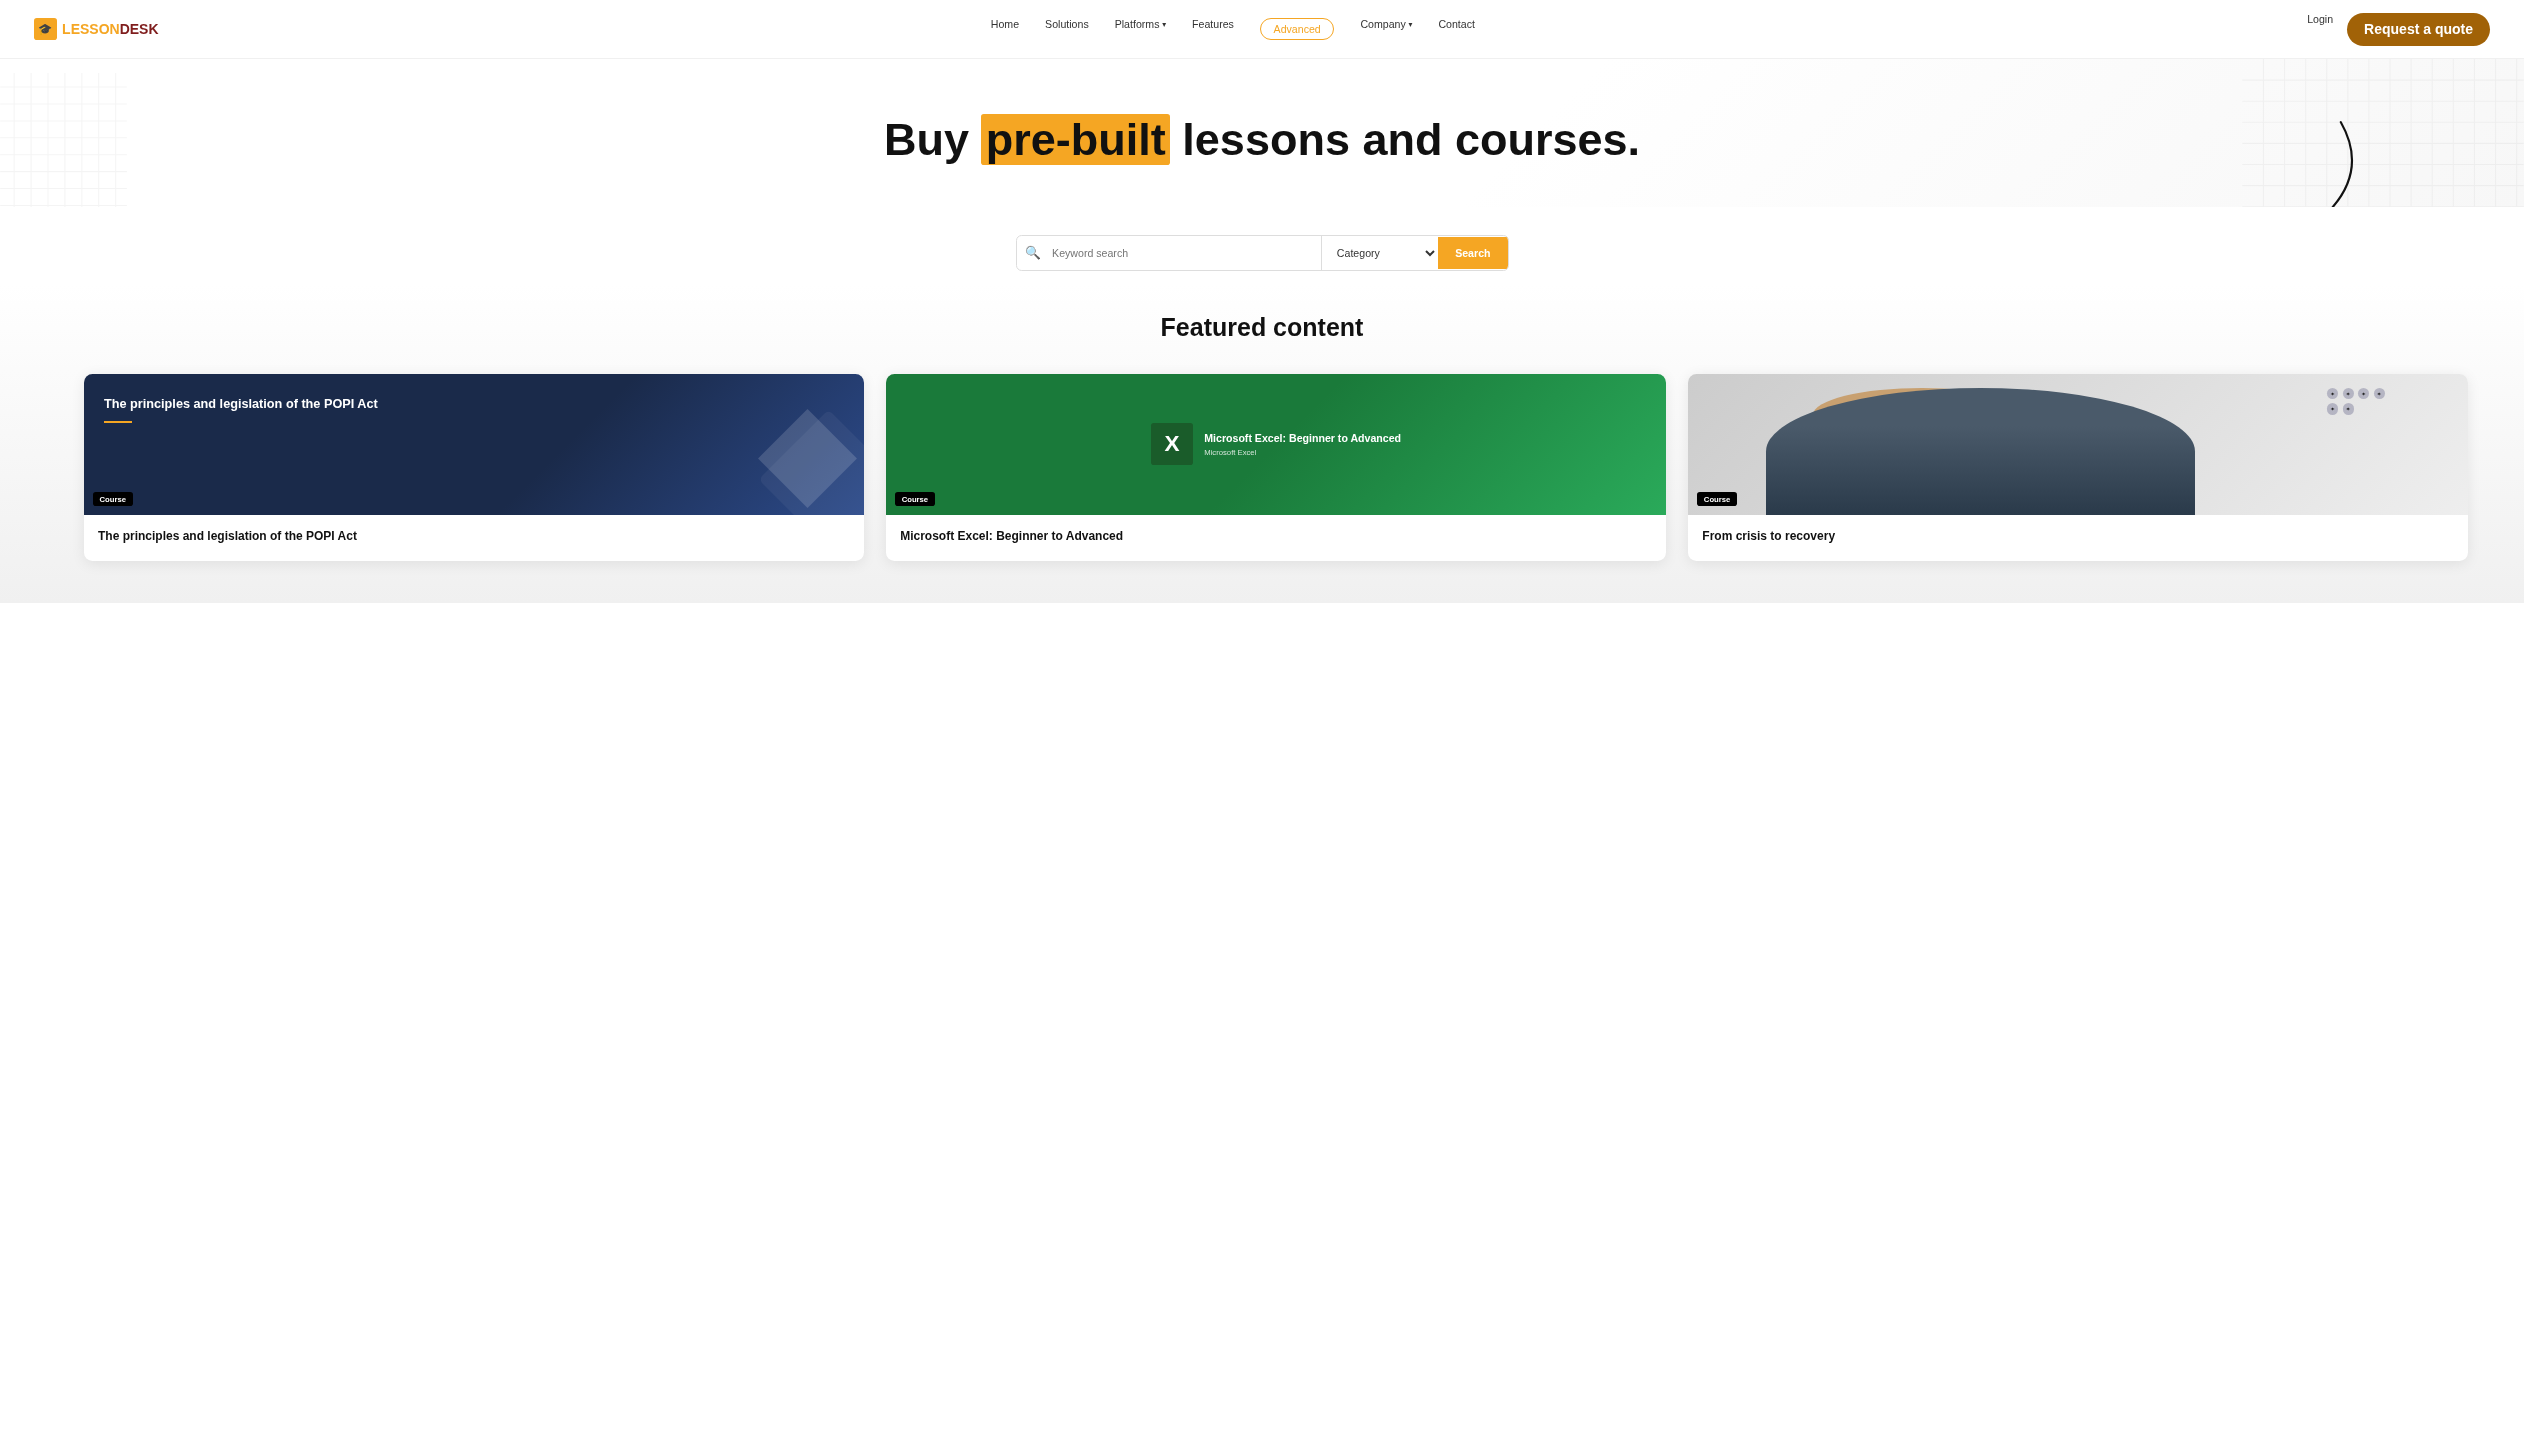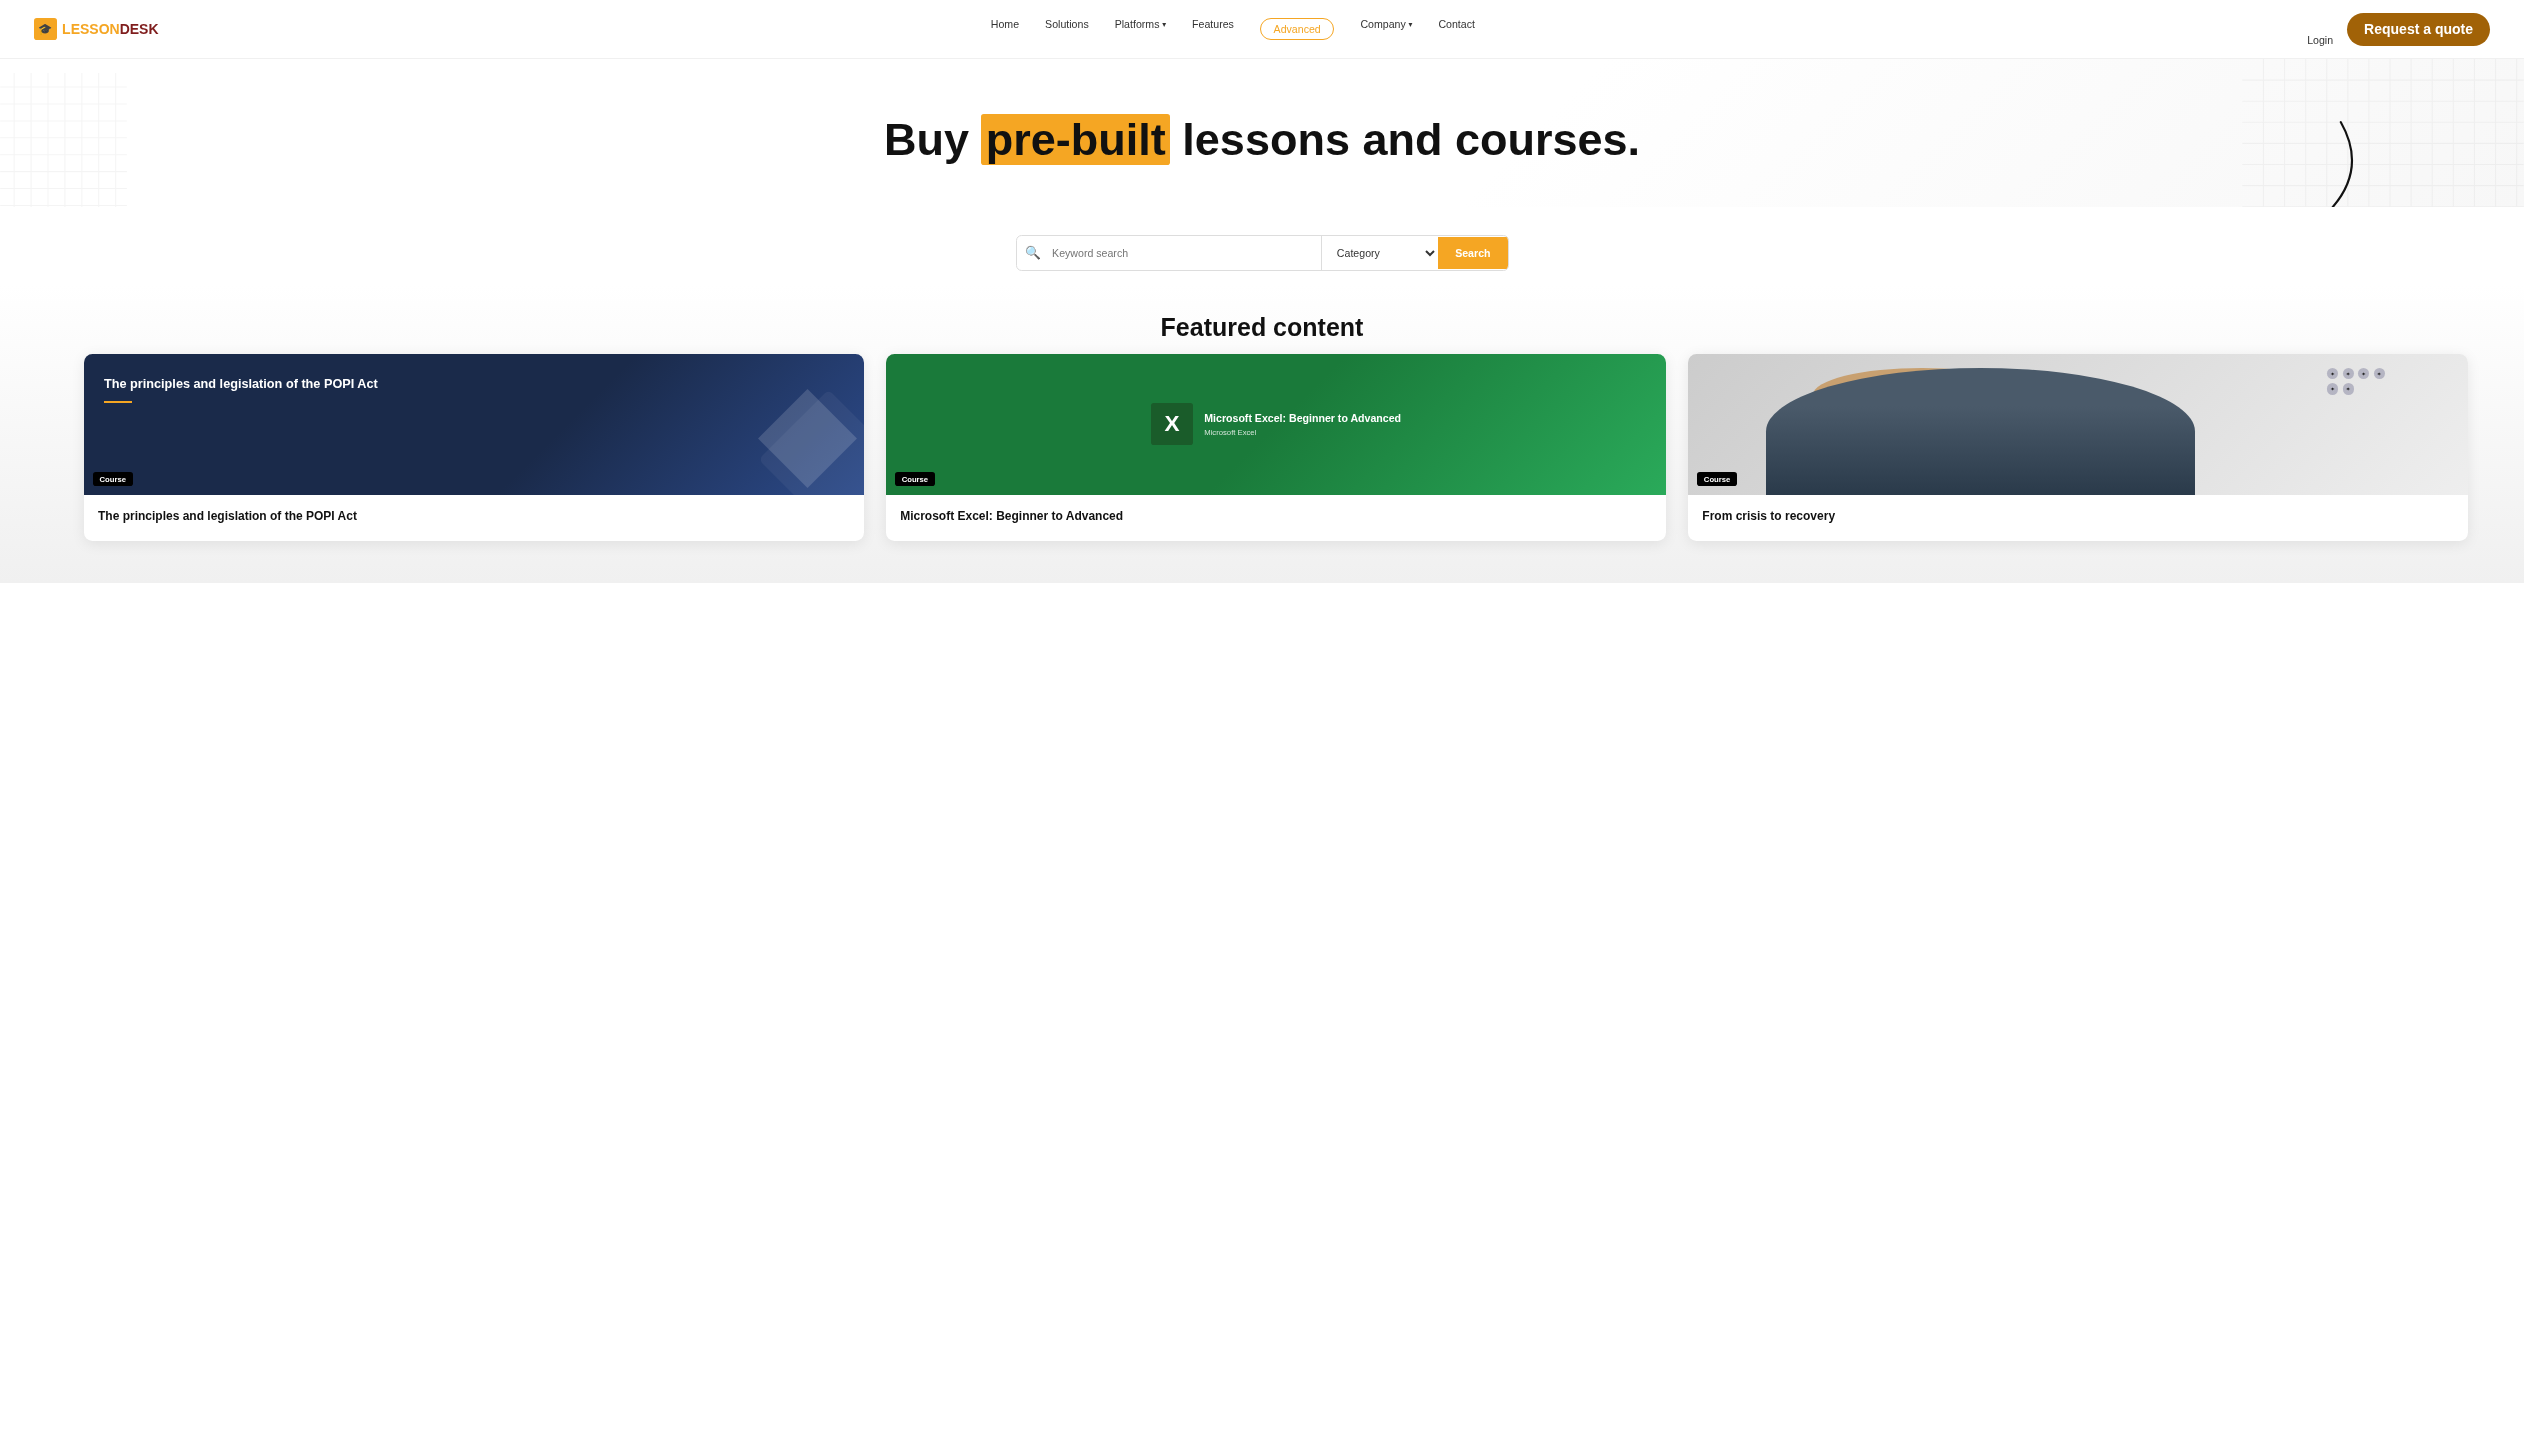--- a/index.html
+++ b/index.html
@@ -17,21 +17,21 @@
       display: flex; align-items: center; justify-content: center; color: #fff; font-size: 11.3px;
     }
     .logo-text { font-size: 14px; font-weight: 700; color: #222; }
     .logo-text span { color: #f5a623; }
     .nav-links { display: flex; align-items: flex-start; gap: 26px; }
     .nav-link { text-decoration: none; color: #333; font-size: 10.6px; font-weight: 500; display: flex; align-items: center; gap: 2.8px; }
     .nav-link.active {
       border: 1.4px solid #f5a623; border-radius: 14px;
       padding: 4.2px 12.7px; color: #f5a623;
     }
-    .nav-actions { display: flex; align-items: flex-end; gap: 14px; }
+    .nav-actions { display: flex; align-items: flex-start; gap: 14px; }
     .login-link { color: #333; font-size: 10.6px; font-weight: 500; text-decoration: none; }
     .cta-btn {
       background: #a16207; color: #fff; border: none; border-radius: 17px;
       padding: 8.5px 17px; font-size: 14px; font-weight: 700; cursor: pointer;
     }
     .chevron { font-size: 7.7px; }
 
     
     .hero {
       text-align: center; padding: 56px 34px 42px;
@@ -88,21 +88,21 @@
       white-space: nowrap;
     }
 
     
     .featured-section {
       padding: 28px 56px 42px;
       background: linear-gradient(180deg, #fff 0%, #f0f0f0 100%);
     }
     .featured-title {
       text-align: center; font-size: 25px; font-weight: 800; color: #111;
-      margin-bottom: 12px;
+      margin-bottom: 32px;
     }
     .cards-row {
       display: grid; grid-template-columns: repeat(3, 1fr); gap: 22.5px; margin-left: 28px;
     }
     .card {
       background: #fff; border-radius: 8.5px; overflow: hidden;
       box-shadow: 0 2.8px 14px rgba(0,0,0,0.08);
     }
 
     

